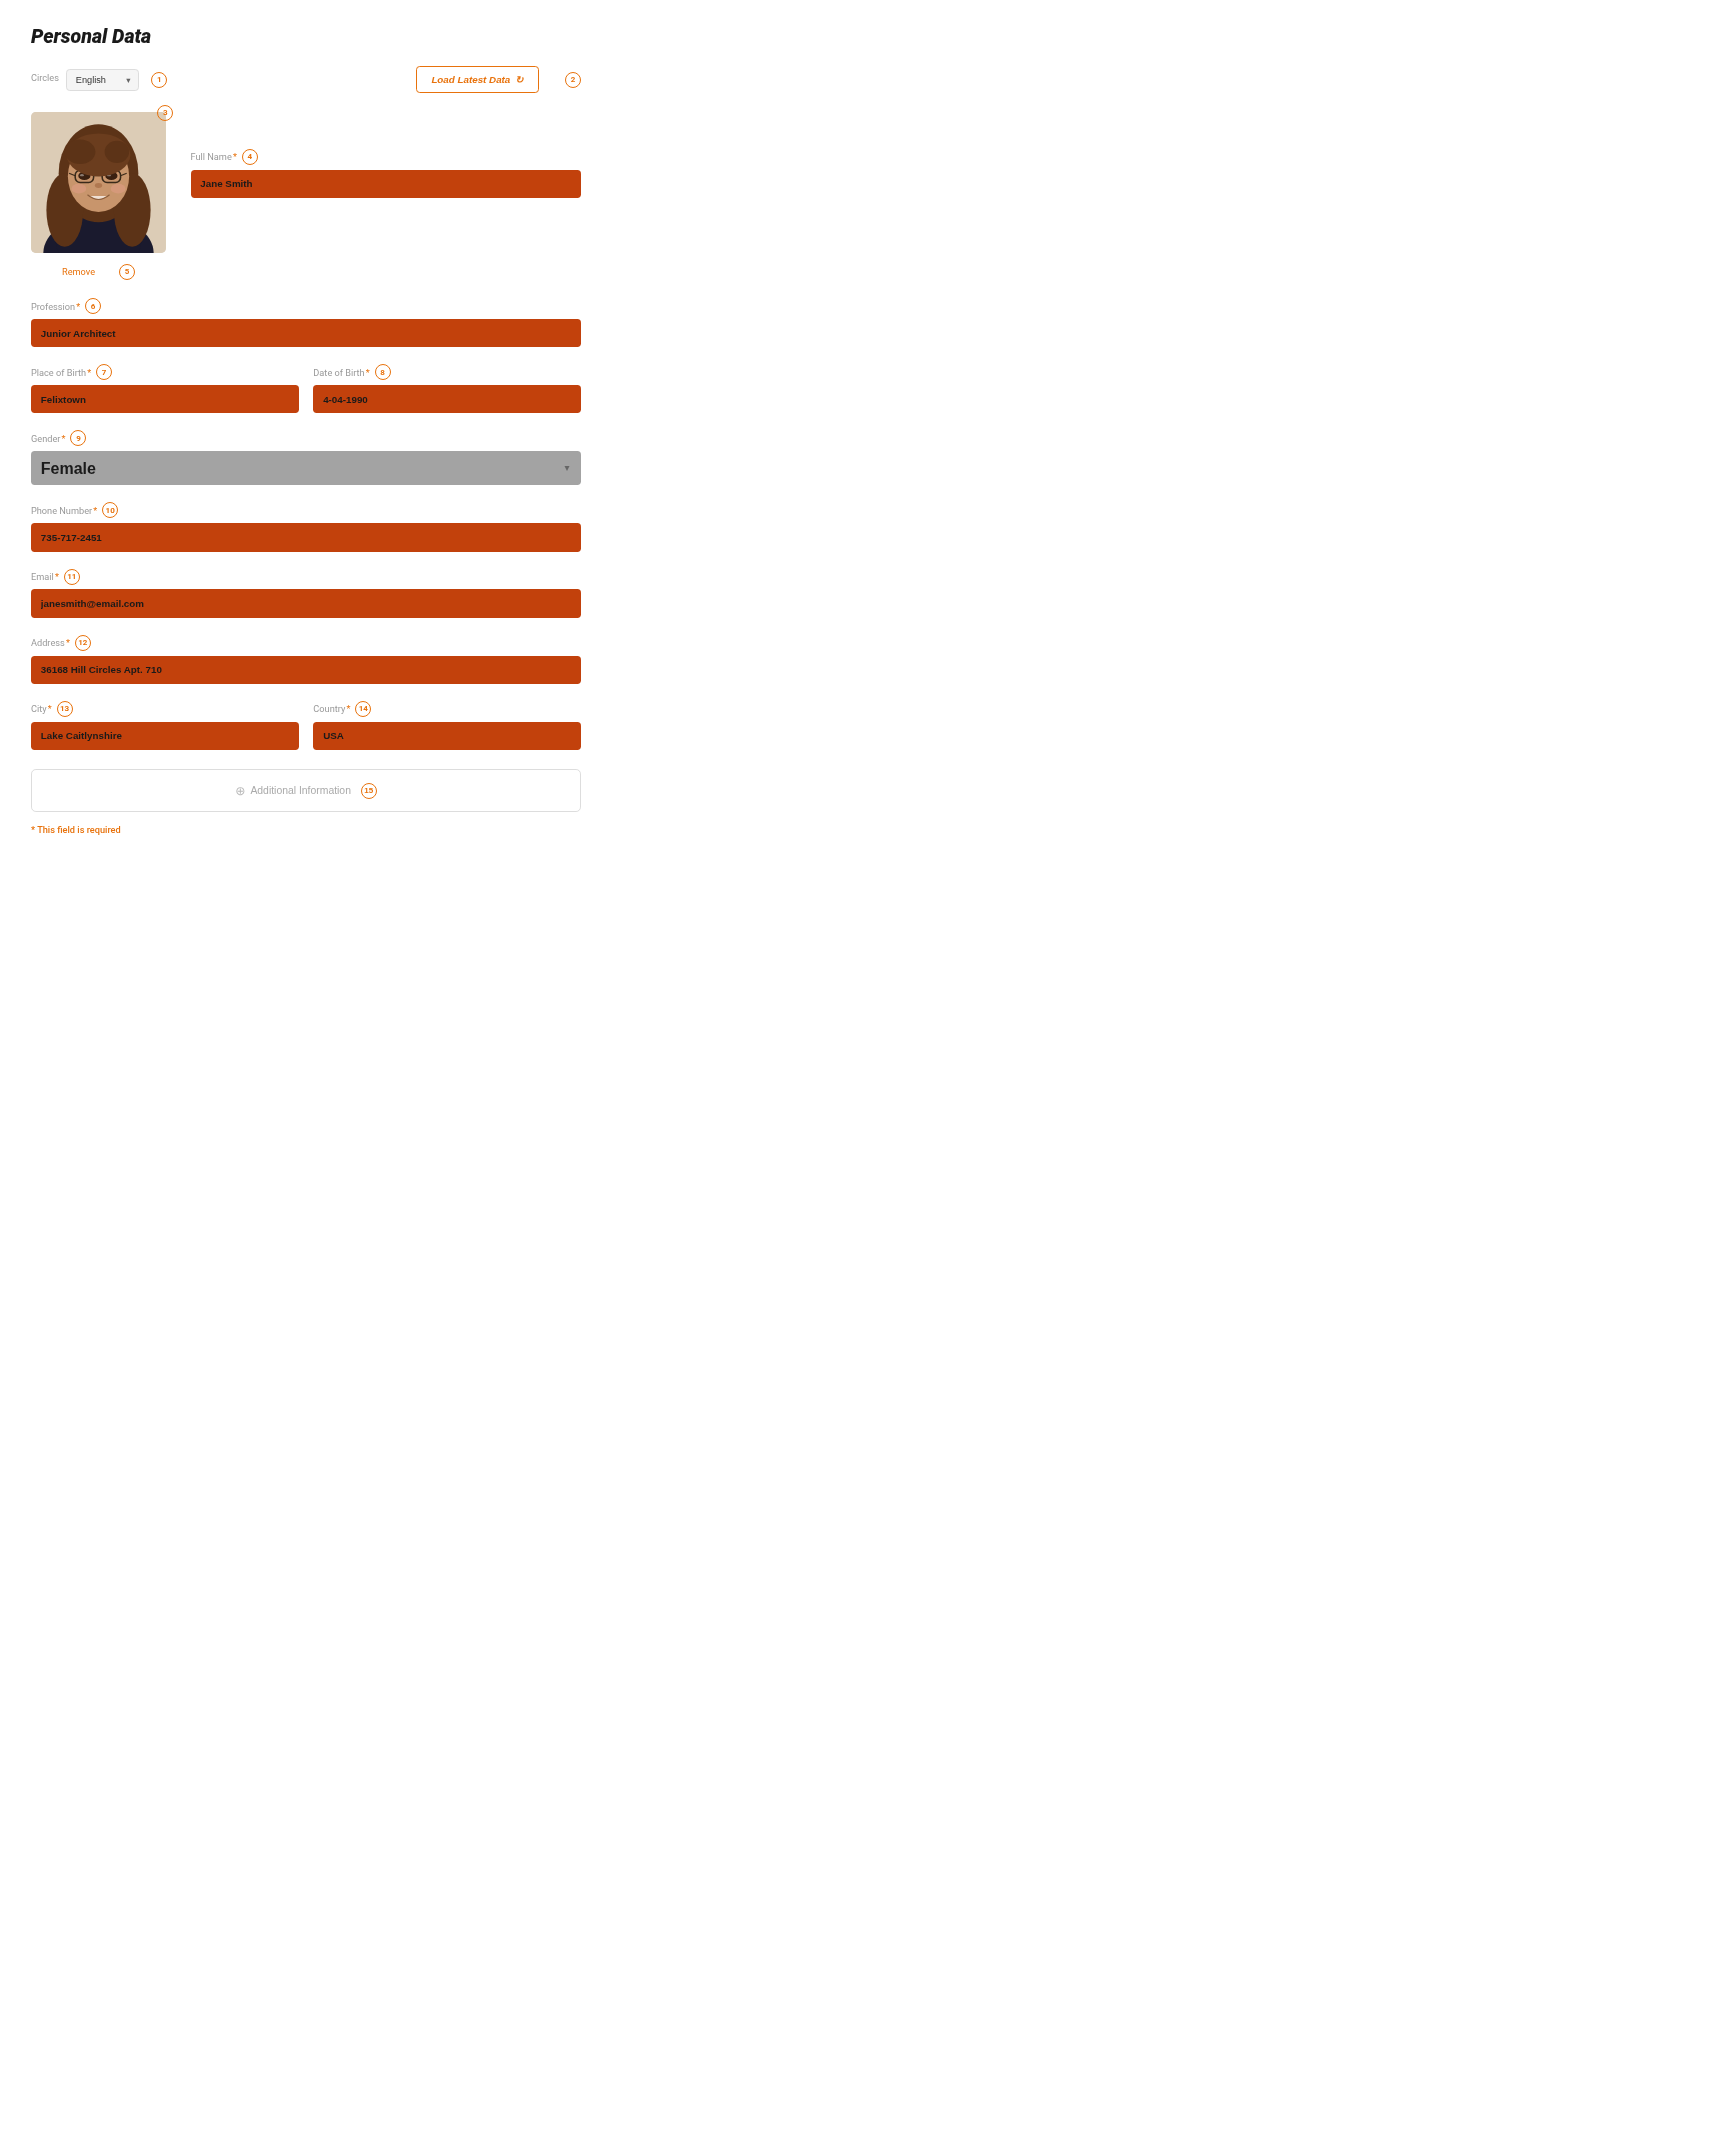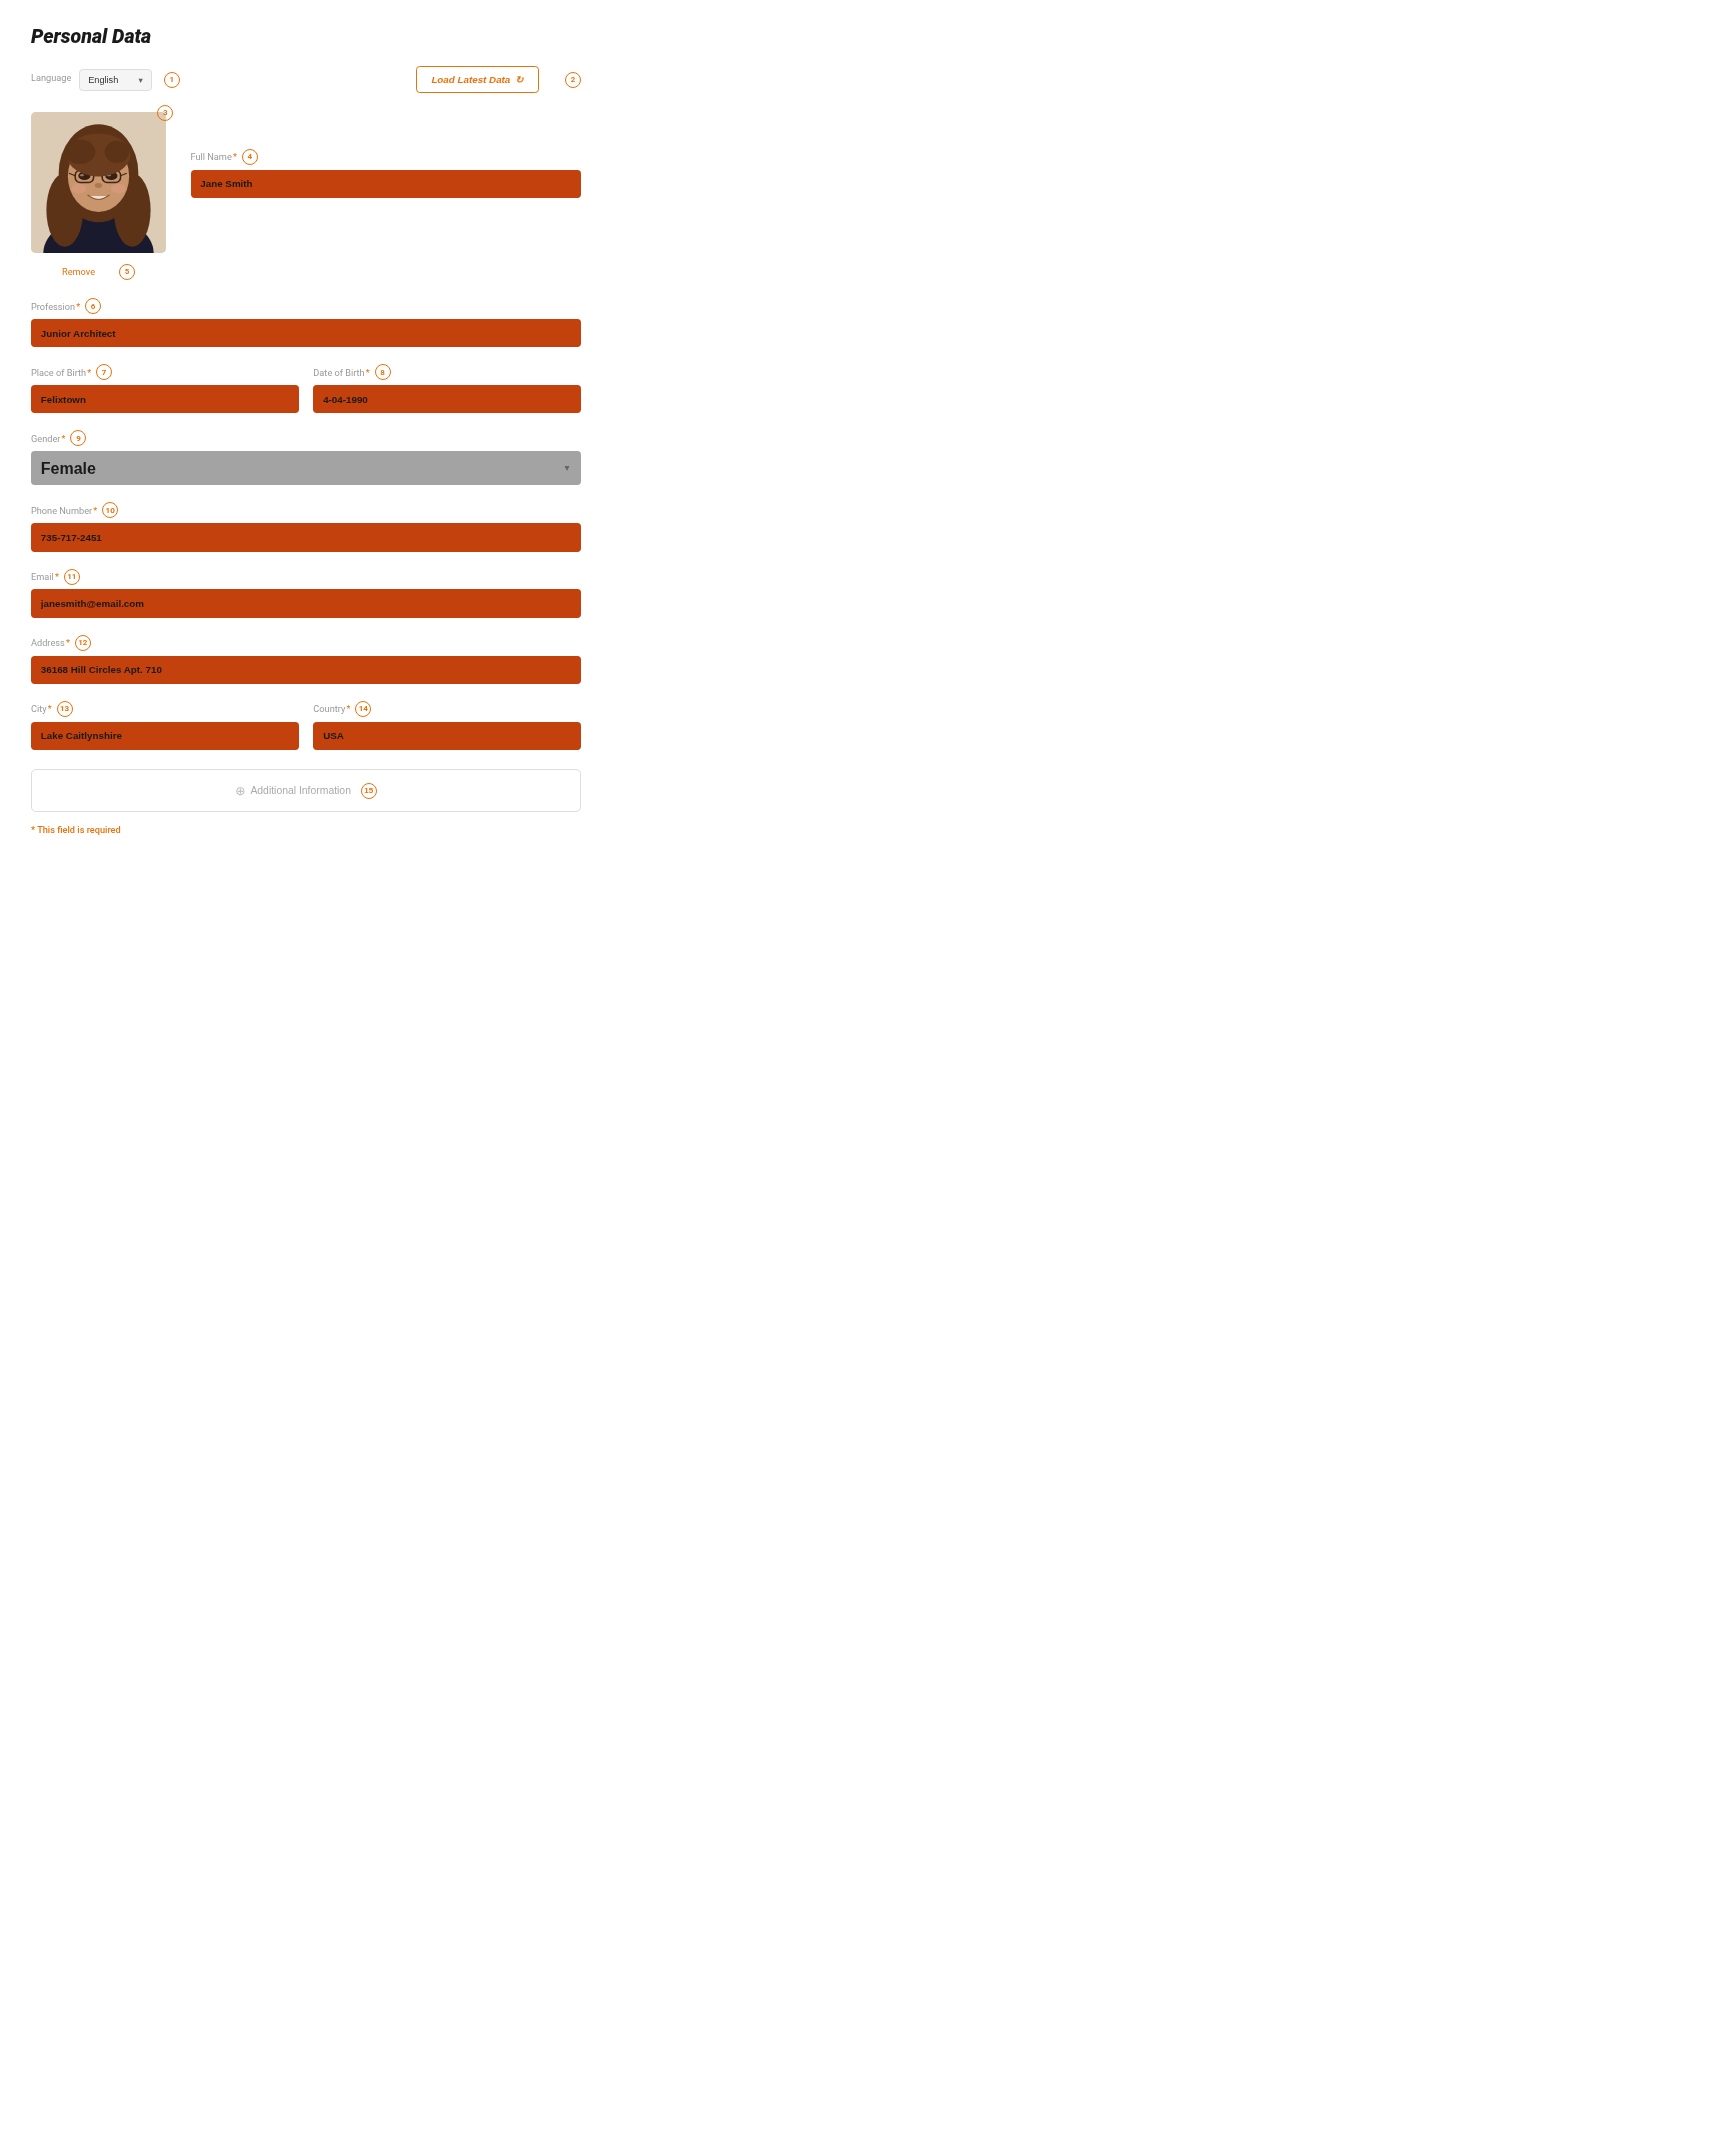--- a/index.html
+++ b/index.html
@@ -201,21 +201,21 @@
       margin-bottom: 17px;
     }
   </style>
 </head>
 <body>
 
 <h1 class="page-title">Personal Data</h1>
 
 <div class="header-row">
   <div class="language-section">
-    <span class="field-label">Language</span>
+    <span class="field-label">Circles</span>
     <div class="language-select-wrapper">
       <select class="language-select">
         <option>English</option>
         <option>Spanish</option>
         <option>French</option>
         <option>German</option>
       </select>
       <span class="language-select-arrow">▼</span>
     </div>
     <span class="badge">1</span>

